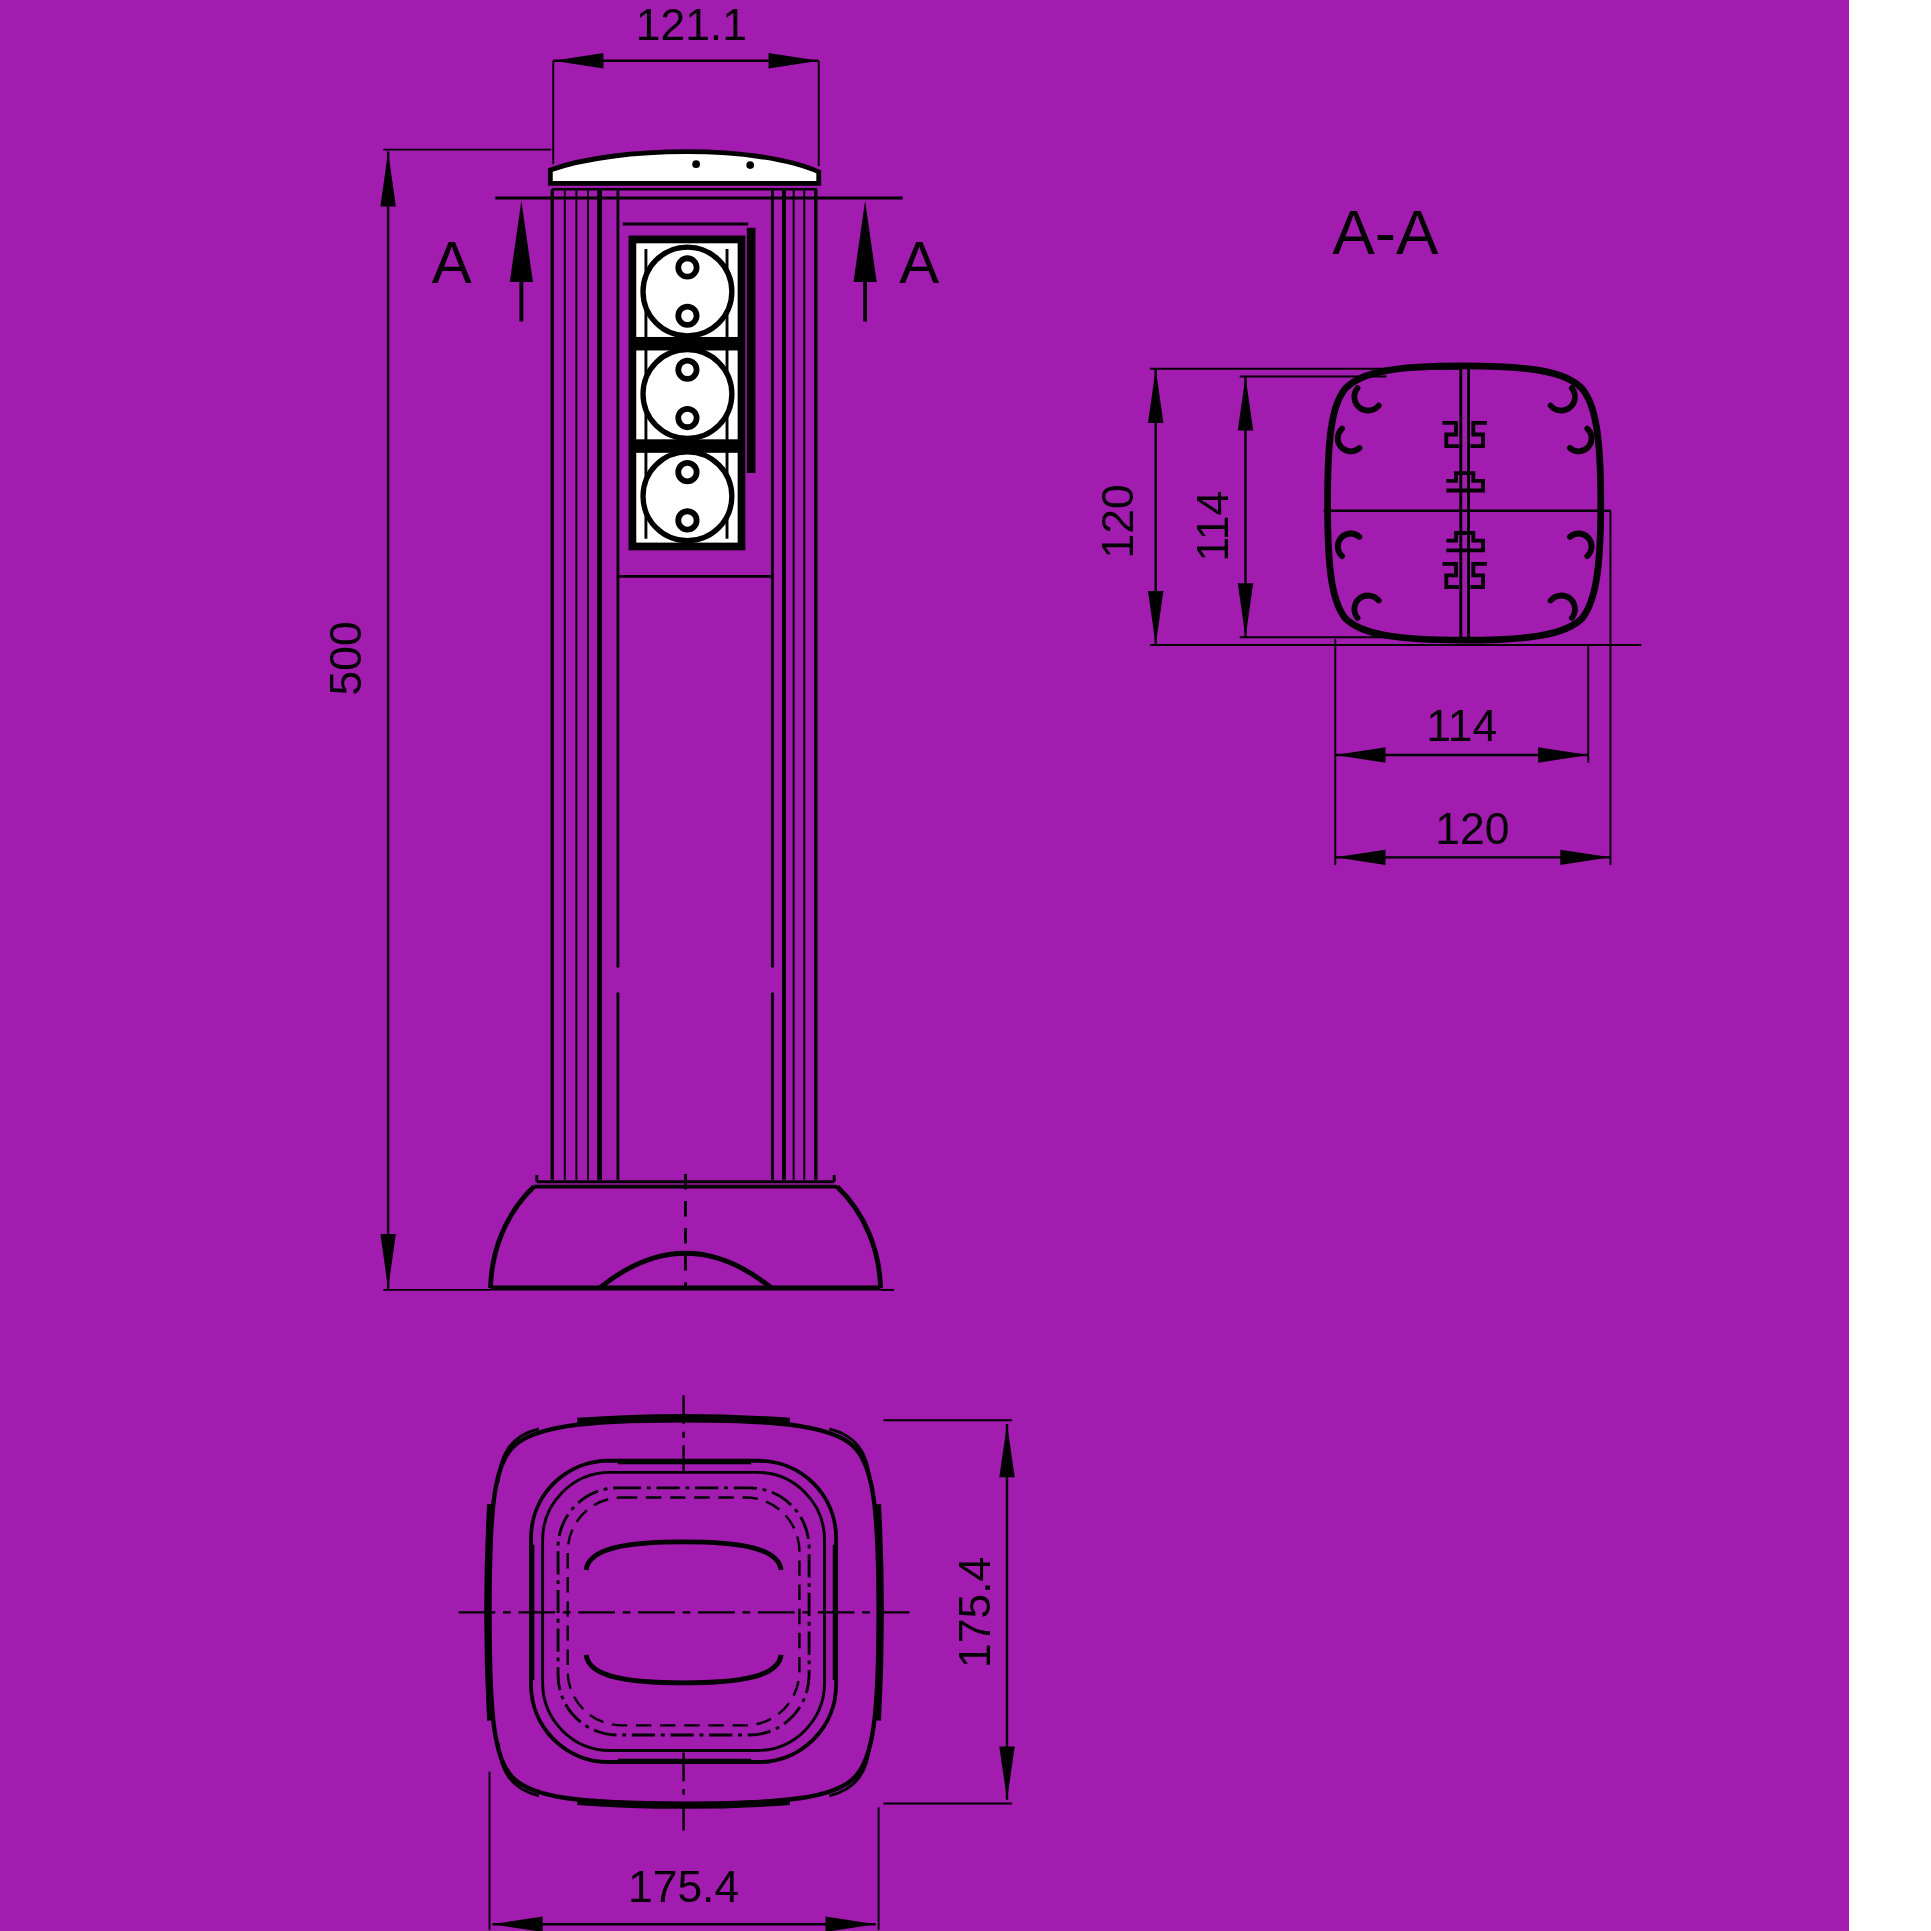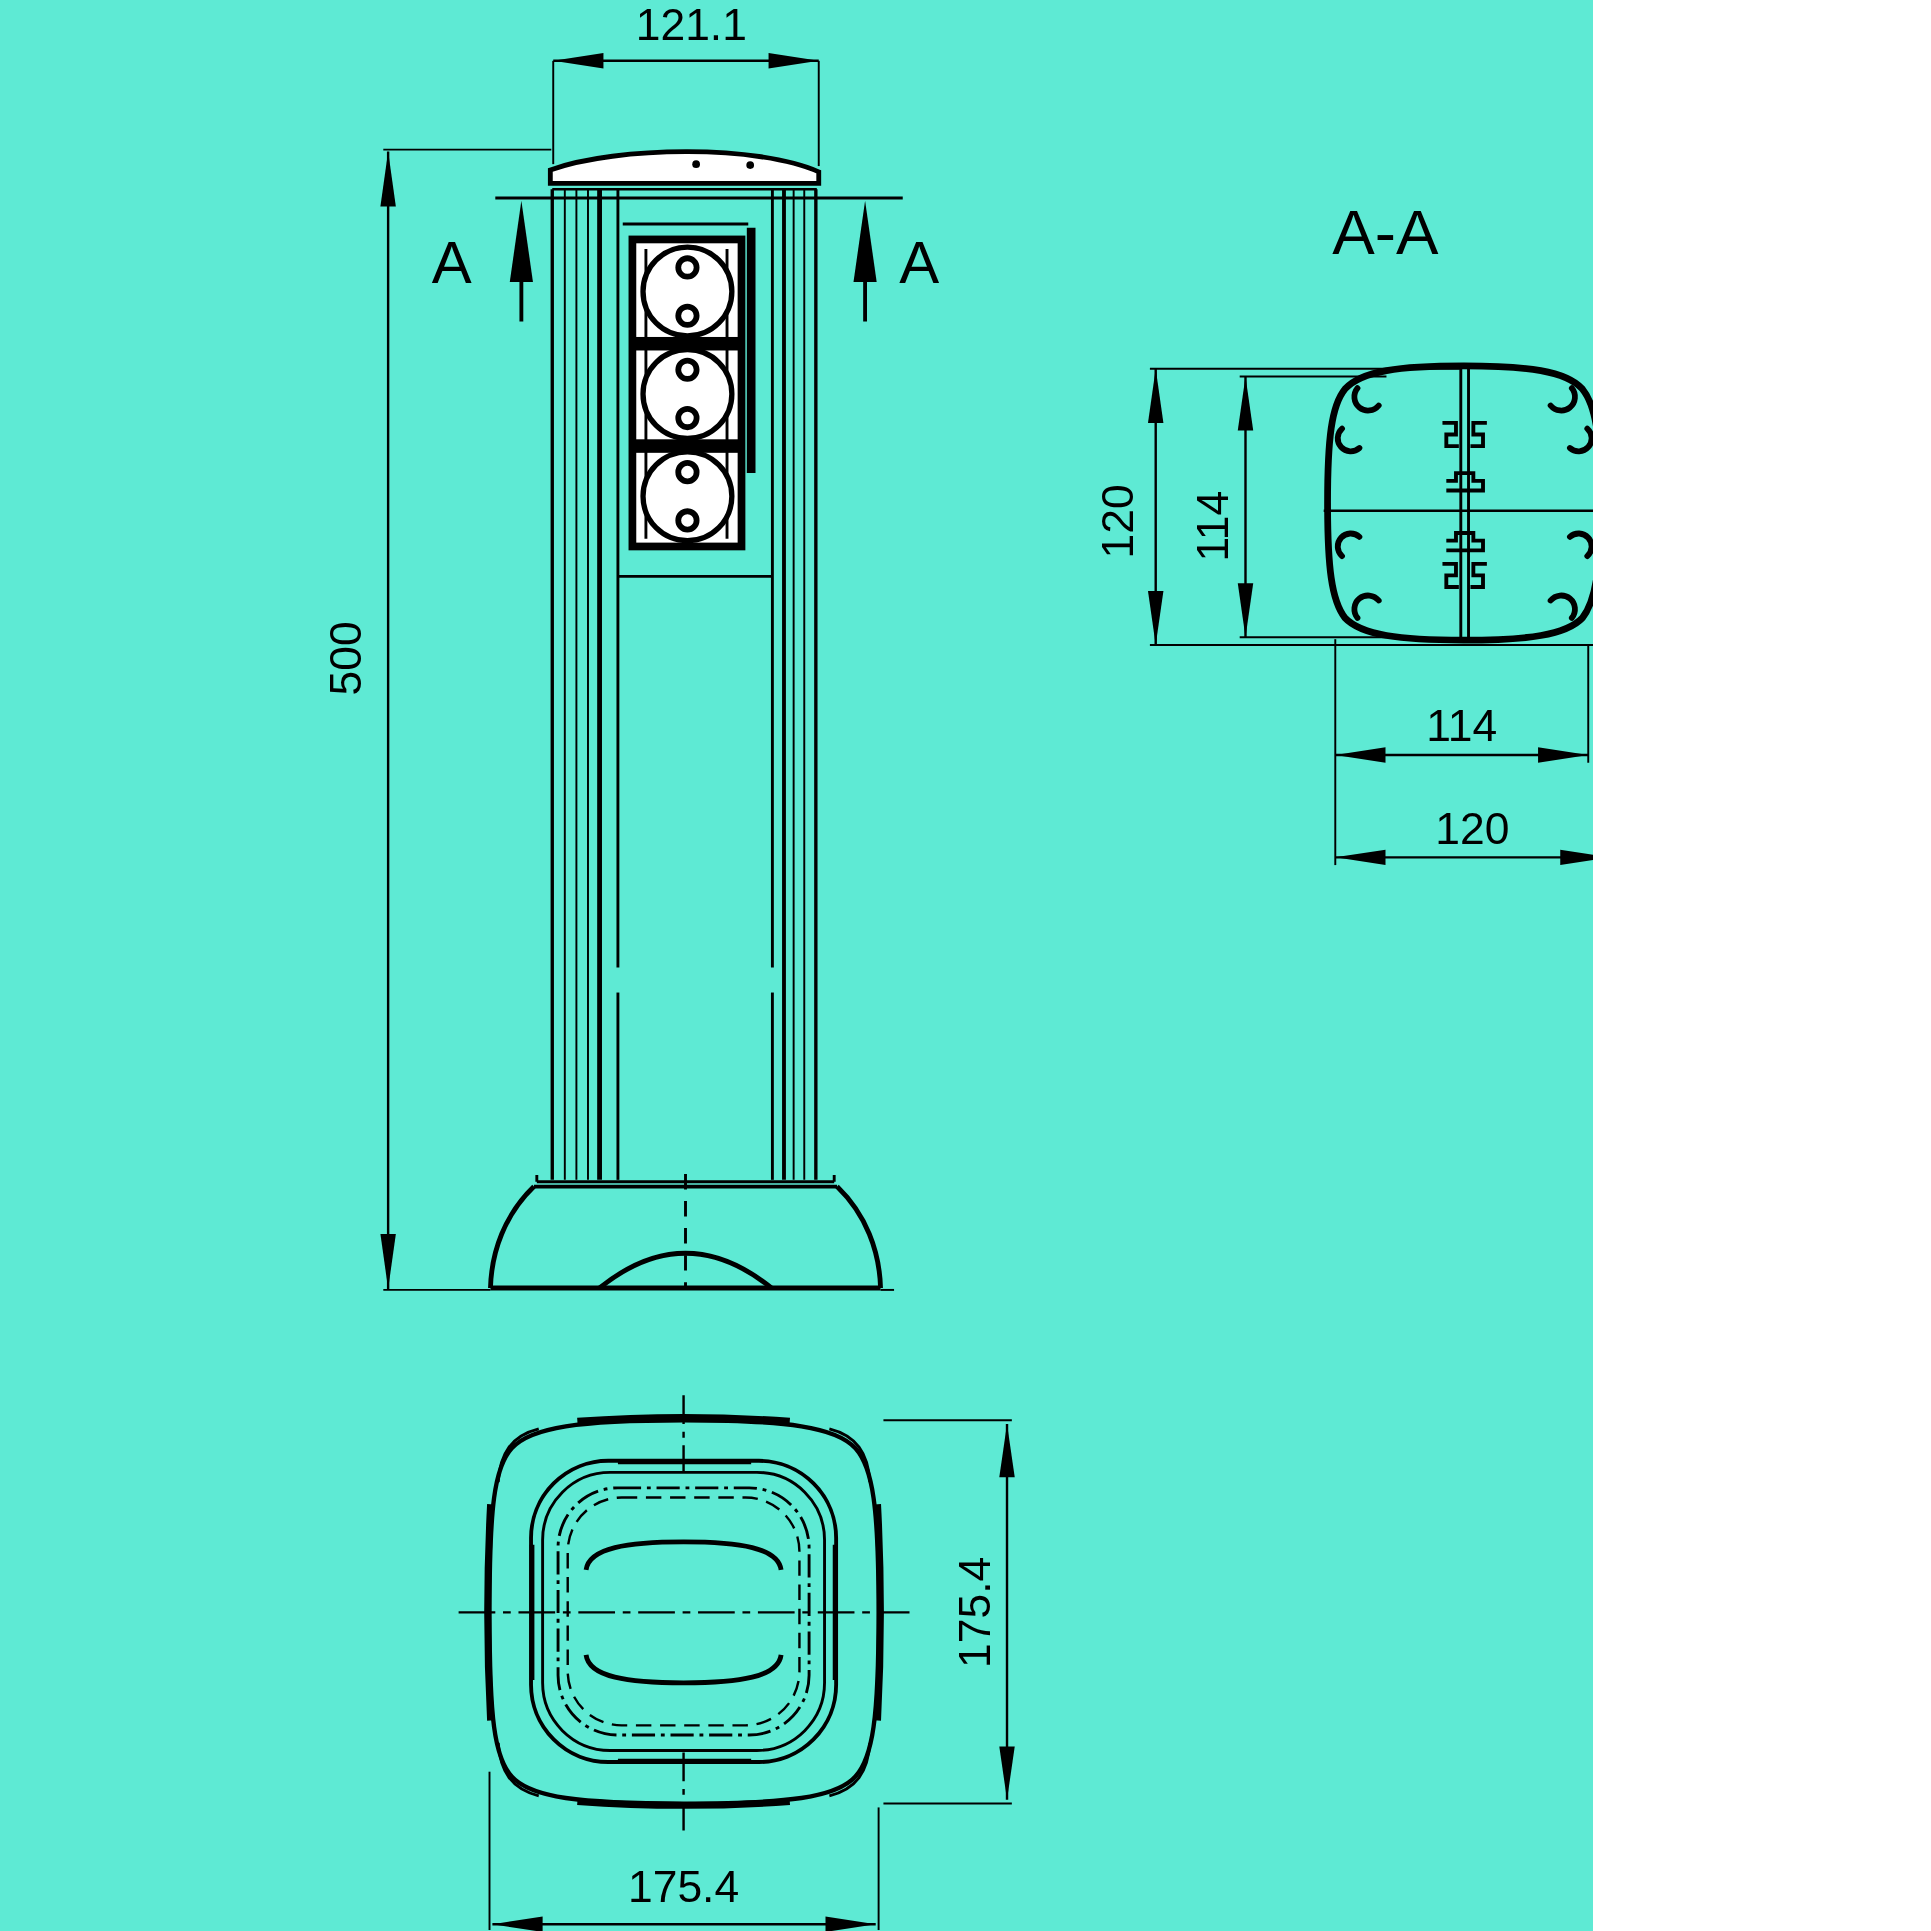--- a/index.html
+++ b/index.html
@@ -1,16 +1,16 @@
 <!DOCTYPE html>
 <html><head>
 <meta charset="utf-8">
 <style>
   html,body{margin:0;padding:0;background:#ffffff;}
-  .stage{position:relative;width:1593px;height:1931px;background:#5eead4;overflow:hidden;
+  .stage{position:relative;width:1849px;height:1931px;background:#a21caf;overflow:hidden;
          font-family:"Liberation Sans", sans-serif;}
   svg{display:block}
   text{fill:#000;}
   .dimtxt{font-size:46px;}
   .sectxt{font-size:62px;}
   .titletxt{font-size:66px;}
 </style>
 </head>
 <body>
 

